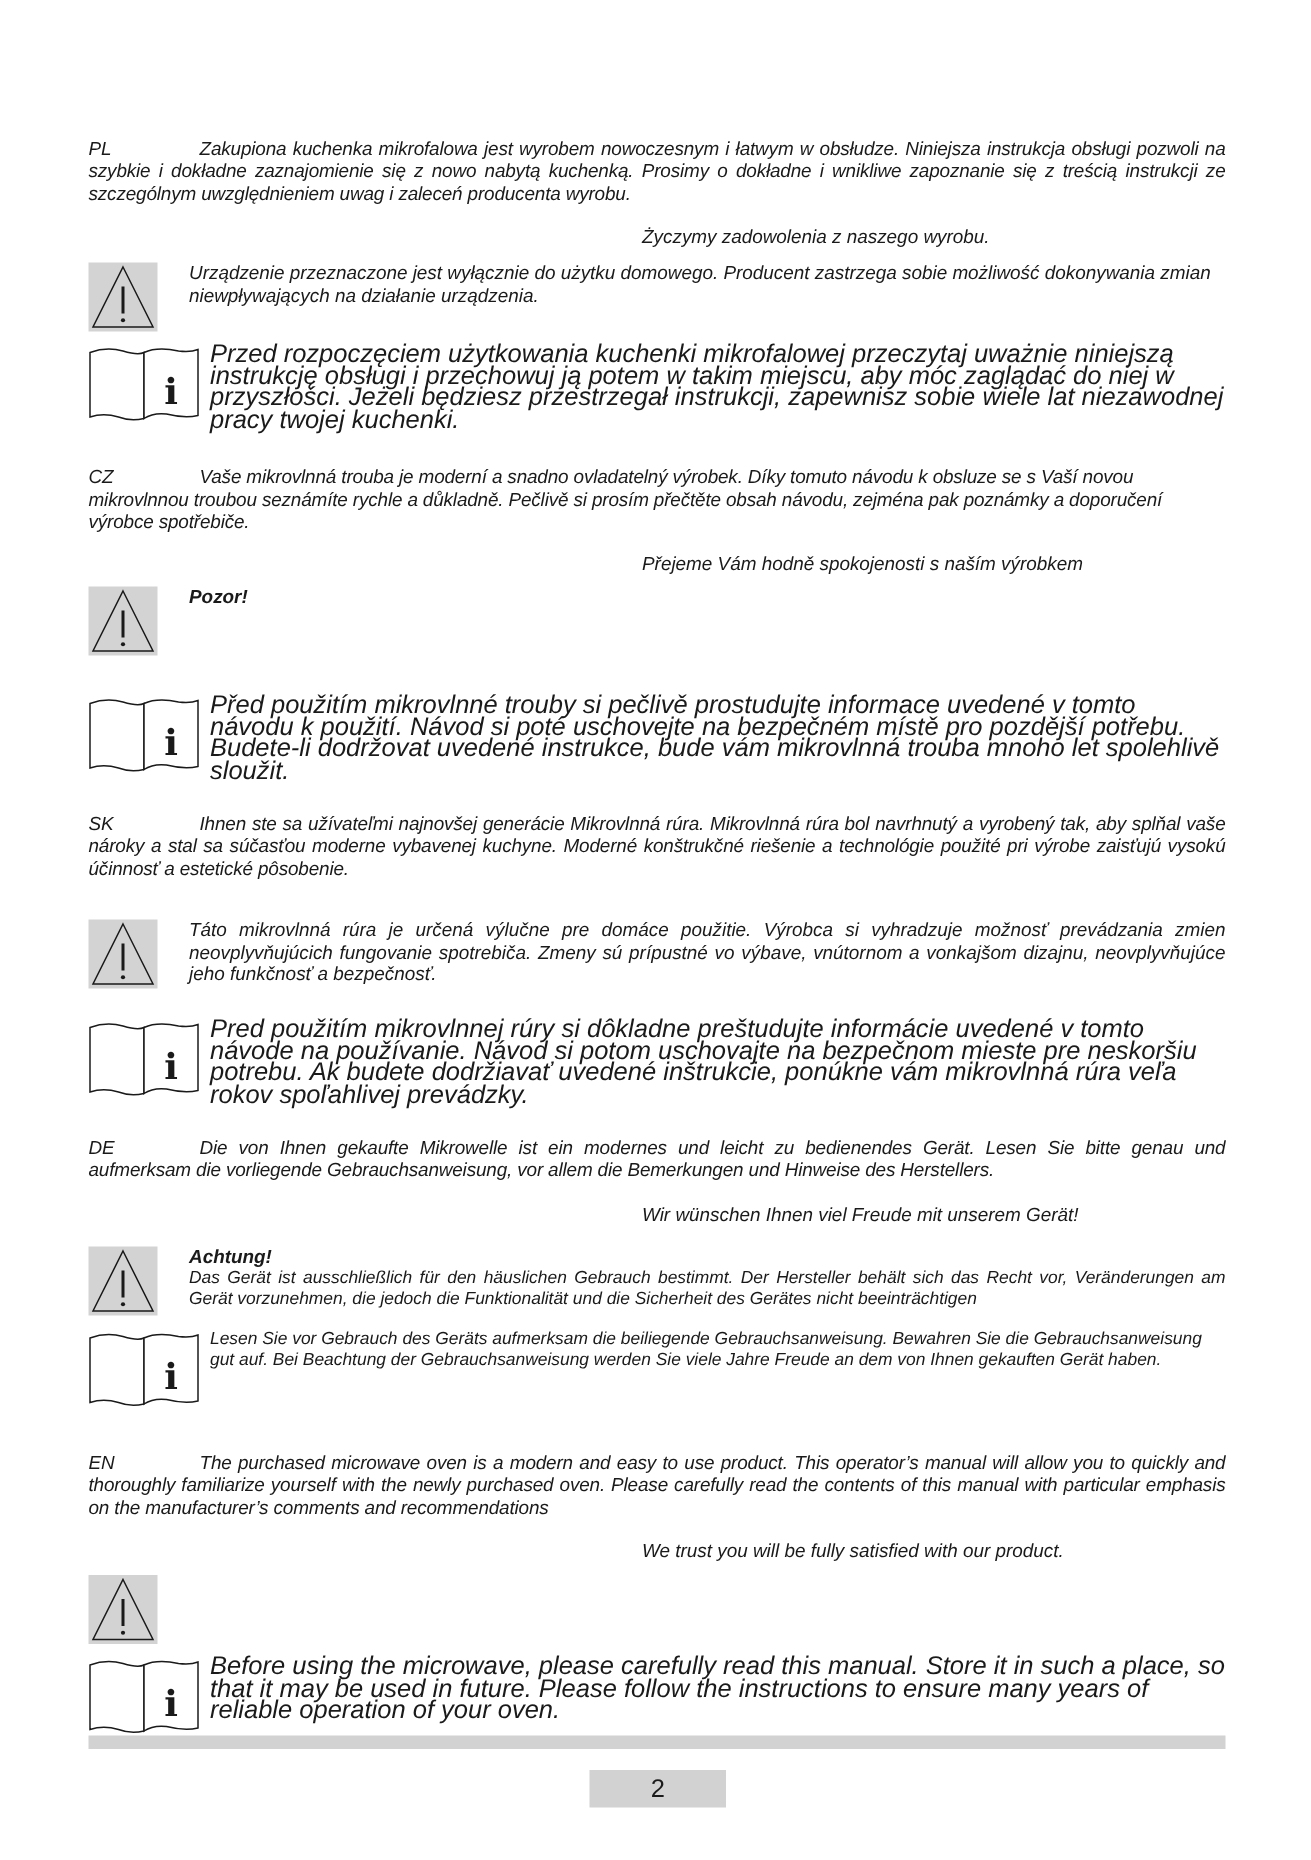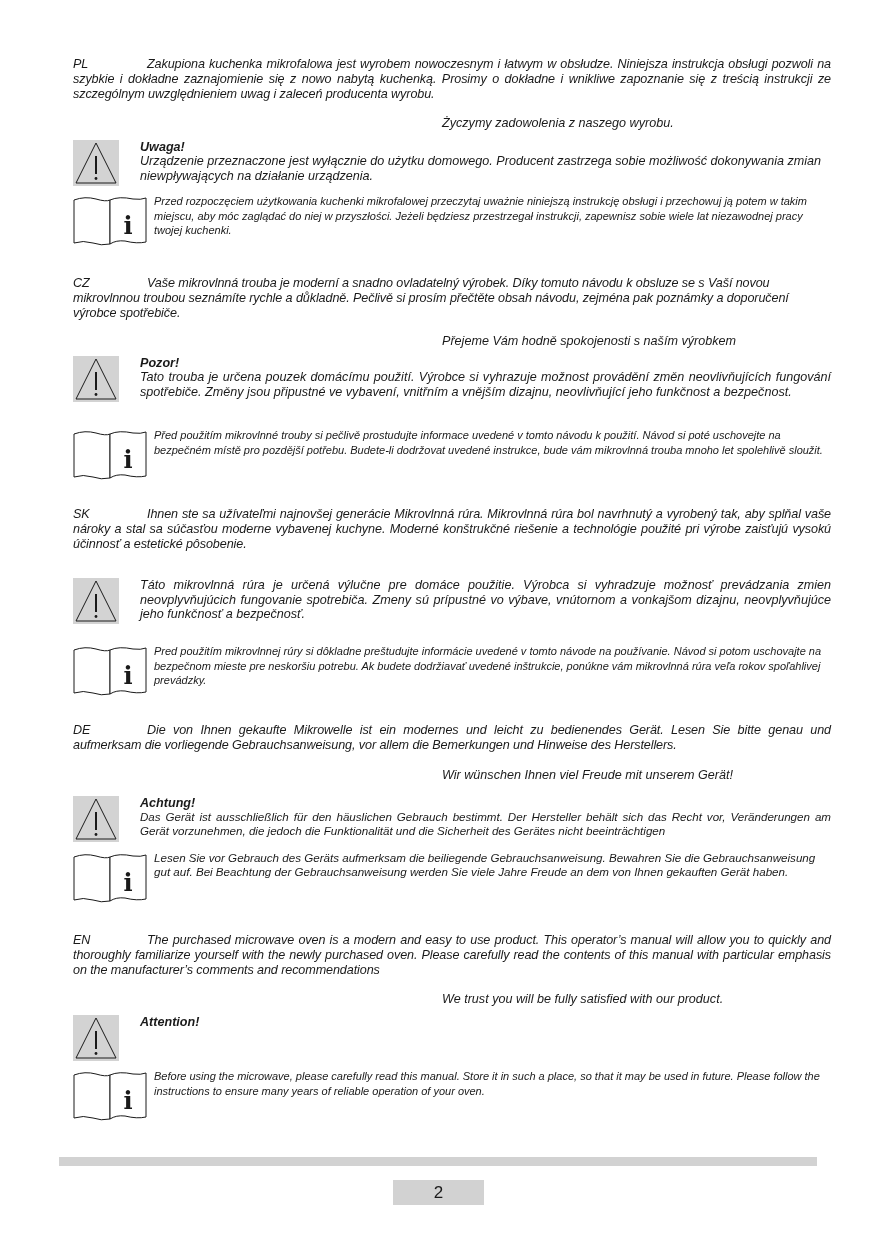--- a/index.html
+++ b/index.html
@@ -1,21 +1,21 @@
 <!DOCTYPE html>
 <html><head>
   <meta charset="utf-8">
   <style>
     html, body { margin: 0; padding: 0; background: #ffffff; }
     body {
       width: 874px; height: 1240px; position: relative; overflow: hidden;
       font-family: "Liberation Sans", sans-serif; color: #1a1a1a;
     }
     .page { position: absolute; left: 0; top: 0; width: 874px; height: 1240px; }
-    .section { position: absolute; left: 73px; width: 758px; }
+    .section { position: absolute; left: 59px; width: 758px; margin-top: 35px; }
     .intro {
       font-style: italic; font-size: 12.6px; line-height: 15.2px;
       text-align: justify; margin: 0; letter-spacing: -0.1px;
     }
     .intro .lang { display: inline-block; width: 74px; }
     .wish {
       font-style: italic; font-size: 12.6px; line-height: 15px;
       margin: 0; position: absolute; left: 369px; white-space: nowrap;
     }
     .notice {
@@ -30,21 +30,21 @@
     .warn-title {
       font-style: italic; font-weight: bold; font-size: 12.6px; line-height: 14px; margin: 0;
     }
     .warn-body {
       font-style: italic; font-size: 12.6px; line-height: 14.5px; margin: 0; text-align: justify;
     }
     .info { position: absolute; left: 0; width: 758px; }
     .book-icon { position: absolute; left: 0; top: 0; width: 76px; height: 46px; }
     .info-text {
       position: absolute; left: 81px; top: 0; right: 0;
-      font-style: italic; font-size: 11px; line-height: 14.5px; margin: 0;
+      font-style: italic; font-size: 17px; line-height: 14.5px; margin: 0;
     }
     .small { font-size: 11.6px; line-height: 13.8px; }
     .footer-bar {
       position: absolute; left: 59px; top: 1157px; width: 758px; height: 9px;
       background: #d2d2d2;
     }
     .page-num {
       position: absolute; left: 393px; top: 1180px; width: 91px; height: 25px;
       background: #d2d2d2; text-align: center;
       font-size: 17px; line-height: 25px; color: #1a1a1a;
@@ -60,21 +60,20 @@
     <p class="wish" style="top:59px;">Życzymy zadowolenia z naszego wyrobu.</p>
     <div class="notice" style="top:83px;">
       <div class="warn-icon">
         <svg width="46" height="46" viewBox="0 0 46 46">
             <polygon points="23,3 43,43 3,43" fill="none" stroke="#1a1a1a" stroke-width="1"></polygon>
             <line x1="23" y1="16" x2="23" y2="34" stroke="#1a1a1a" stroke-width="2"></line>
             <circle cx="23" cy="38.5" r="1.4" fill="#1a1a1a"></circle>
           </svg>
       </div>
       <div class="warn-text">
-        <p class="warn-title">Uwaga!</p>
         <p class="warn-body" style="text-align:left;">Urządzenie przeznaczone jest wyłącznie do użytku domowego. Producent zastrzega sobie możliwość dokonywania zmian niewpływających na działanie urządzenia.</p>
       </div>
     </div>
     <div class="info" style="top:137px;">
       <div class="book-icon">
         <svg width="76" height="52" viewBox="0 0 76 52">
             <path d="M1,6 Q12,2 23,5 Q33,8 37,6 L37,50 Q28,52 20,49 Q10,46 1,49 Z" fill="#fff" stroke="#1a1a1a" stroke-width="1"></path>
             <path d="M37,6 Q46,2 60,5 Q68,6 73,4 L73,48 Q64,50 52,47 Q43,46 37,50 Z" fill="#fff" stroke="#1a1a1a" stroke-width="1"></path>
             <text x="55" y="40" font-family="DejaVu Serif, serif" font-size="24" font-weight="bold" text-anchor="middle" fill="#1a1a1a">i</text>
           </svg>
@@ -89,21 +88,20 @@
     <div class="notice" style="top:80px;">
       <div class="warn-icon">
         <svg width="46" height="46" viewBox="0 0 46 46">
             <polygon points="23,3 43,43 3,43" fill="none" stroke="#1a1a1a" stroke-width="1"></polygon>
             <line x1="23" y1="16" x2="23" y2="34" stroke="#1a1a1a" stroke-width="2"></line>
             <circle cx="23" cy="38.5" r="1.4" fill="#1a1a1a"></circle>
           </svg>
       </div>
       <div class="warn-text">
         <p class="warn-title">Pozor!</p>
-        <p class="warn-body">Tato trouba je určena pouzek domácímu použití. Výrobce si vyhrazuje možnost provádění změn neovlivňujících fungování spotřebiče. Změny jsou připustné ve vybavení, vnitřním a vnějším dizajnu, neovlivňující jeho funkčnost a bezpečnost.</p>
       </div>
     </div>
     <div class="info" style="top:152px;">
       <div class="book-icon">
         <svg width="76" height="52" viewBox="0 0 76 52">
             <path d="M1,6 Q12,2 23,5 Q33,8 37,6 L37,50 Q28,52 20,49 Q10,46 1,49 Z" fill="#fff" stroke="#1a1a1a" stroke-width="1"></path>
             <path d="M37,6 Q46,2 60,5 Q68,6 73,4 L73,48 Q64,50 52,47 Q43,46 37,50 Z" fill="#fff" stroke="#1a1a1a" stroke-width="1"></path>
             <text x="55" y="40" font-family="DejaVu Serif, serif" font-size="24" font-weight="bold" text-anchor="middle" fill="#1a1a1a">i</text>
           </svg>
       </div>
@@ -170,21 +168,20 @@
     <p class="wish" style="top:59px;">We trust you will be fully satisfied with our product.</p>
     <div class="notice" style="top:82px;">
       <div class="warn-icon">
         <svg width="46" height="46" viewBox="0 0 46 46">
             <polygon points="23,3 43,43 3,43" fill="none" stroke="#1a1a1a" stroke-width="1"></polygon>
             <line x1="23" y1="16" x2="23" y2="34" stroke="#1a1a1a" stroke-width="2"></line>
             <circle cx="23" cy="38.5" r="1.4" fill="#1a1a1a"></circle>
           </svg>
       </div>
       <div class="warn-text">
-        <p class="warn-title">Attention!</p>
       </div>
     </div>
     <div class="info" style="top:136px;">
       <div class="book-icon">
         <svg width="76" height="52" viewBox="0 0 76 52">
             <path d="M1,6 Q12,2 23,5 Q33,8 37,6 L37,50 Q28,52 20,49 Q10,46 1,49 Z" fill="#fff" stroke="#1a1a1a" stroke-width="1"></path>
             <path d="M37,6 Q46,2 60,5 Q68,6 73,4 L73,48 Q64,50 52,47 Q43,46 37,50 Z" fill="#fff" stroke="#1a1a1a" stroke-width="1"></path>
             <text x="55" y="40" font-family="DejaVu Serif, serif" font-size="24" font-weight="bold" text-anchor="middle" fill="#1a1a1a">i</text>
           </svg>
       </div>

